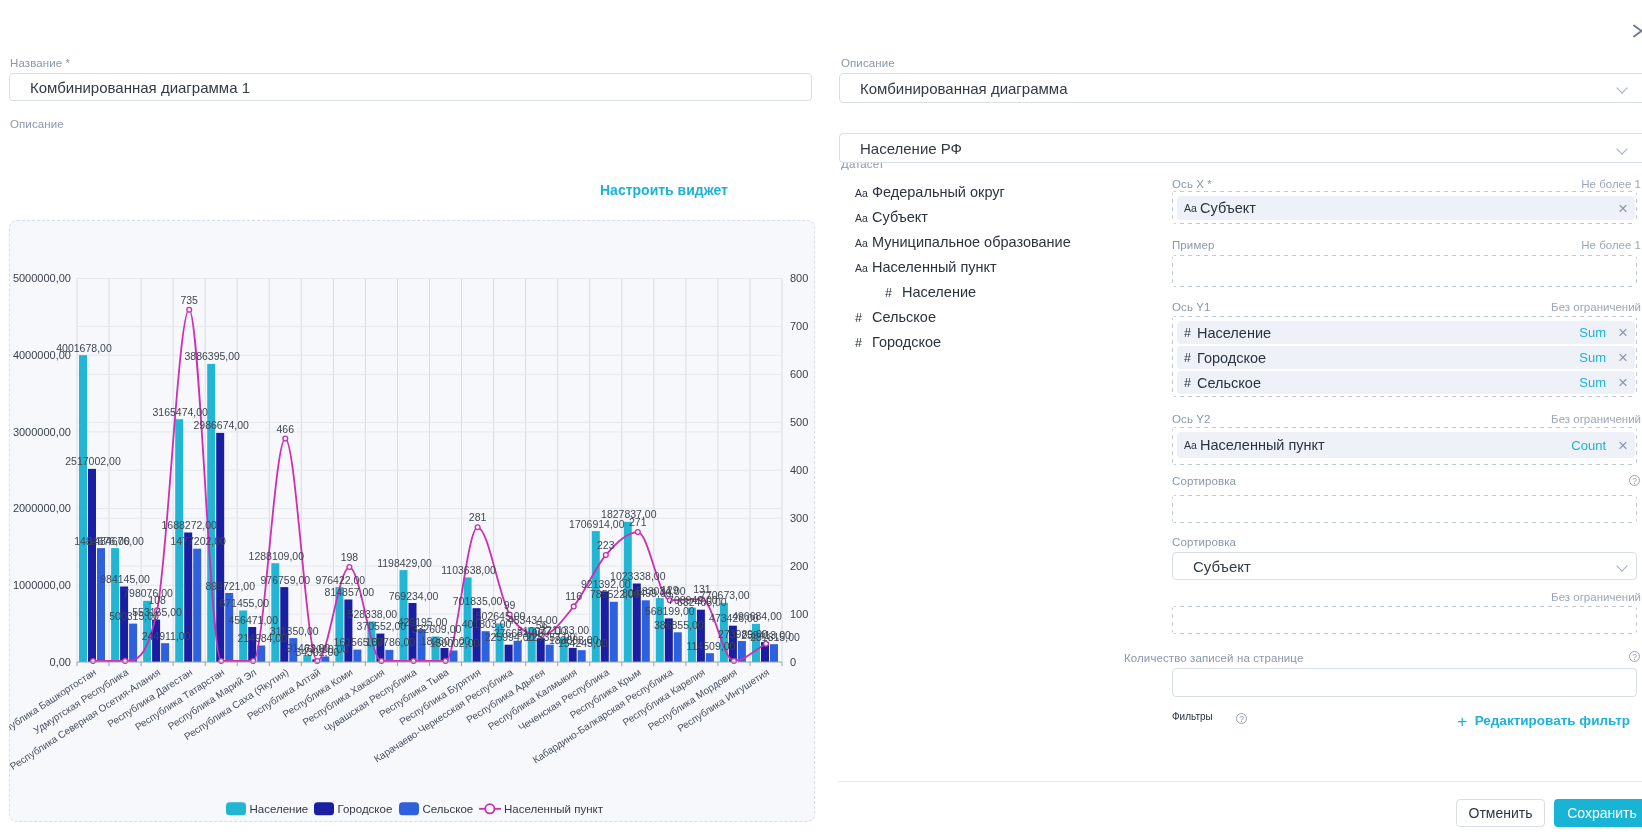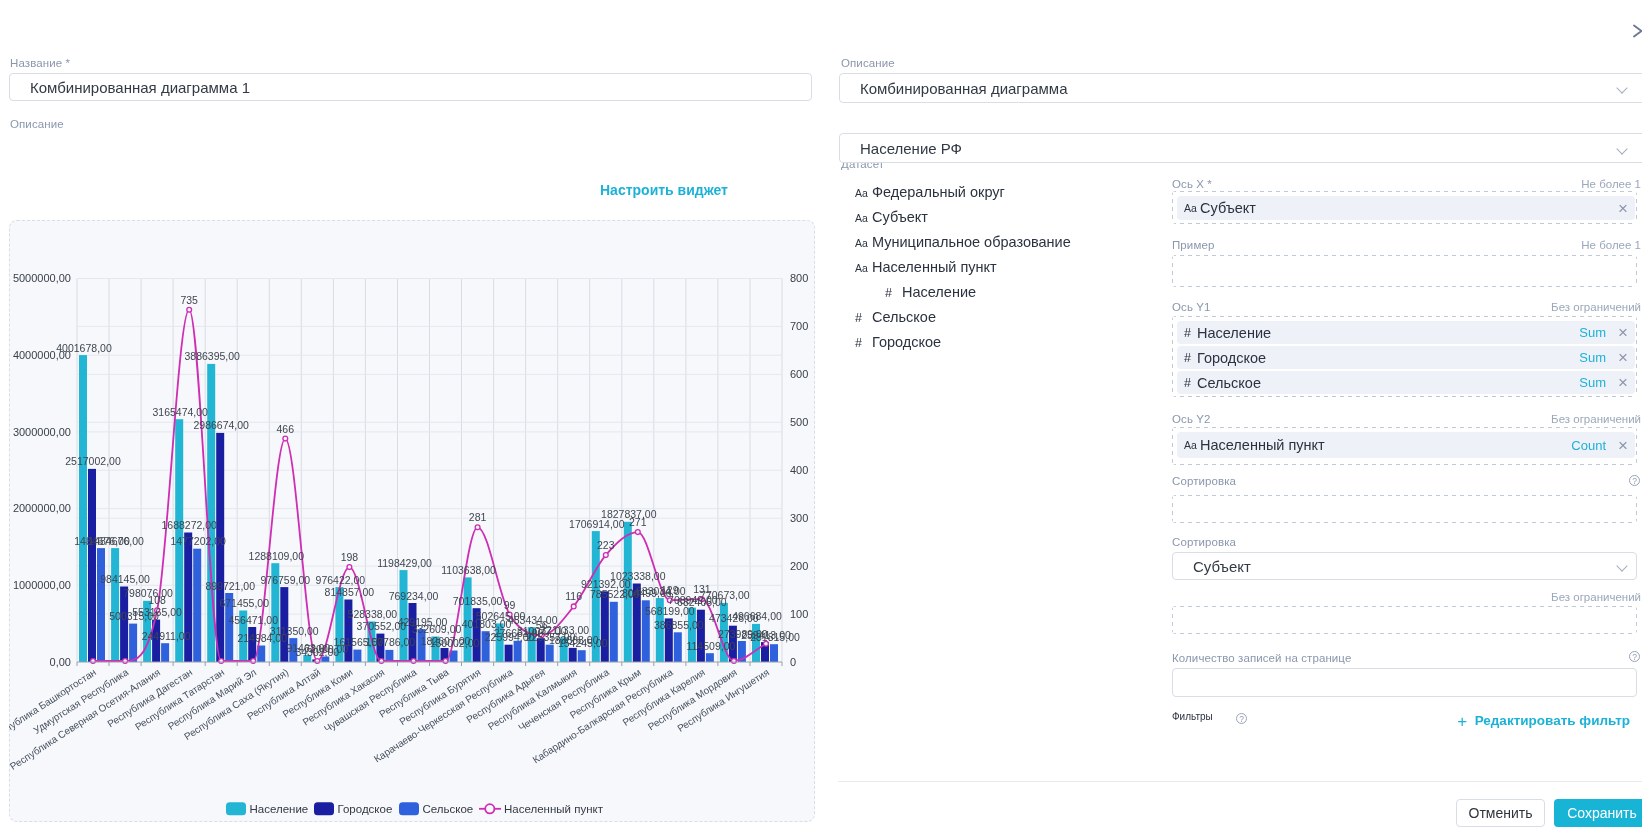--- a/index.html
+++ b/index.html
@@ -285,21 +285,21 @@
 <div class="dash" style="left:1172px;top:427px;width:465px;height:38px"></div>
 <div class="chip" style="left:1177px;top:432px;width:458px;height:26px;padding:0 7px"><span style="display:inline-block;width:16px;font-size:10.5px">Aa</span>Населенный пункт<span style="margin-left:auto;font-size:13px" class="teal">Count</span><span class="x" style="margin-left:12px">×</span></div>
 <div class="abs lbl" style="left:1172px;top:475px;">Сортировка</div>
 <div class="qm" style="left:1629px;top:475px">?</div>
 <div class="dash" style="left:1172px;top:495px;width:465px;height:28px"></div>
 <div class="abs lbl" style="left:1172px;top:536px;">Сортировка</div>
 <div class="inp" style="left:1172px;top:552px;width:465px;height:28px">Субъект</div>
 <div class="chev" style="left:1618px;top:562px"></div>
 <div class="abs hint" style="left:1172px;top:591px;width:469px;text-align:right">Без ограничений</div>
 <div class="dash" style="left:1172px;top:606px;width:465px;height:28px"></div>
-<div class="abs lbl" style="left:1172px;top:652px;">Количество записей на странице</div>
+<div class="abs lbl" style="left:1124px;top:652px;">Количество записей на странице</div>
 <div class="qm" style="left:1629px;top:651px">?</div>
 <div class="inp" style="left:1172px;top:668px;width:465px;height:29px"></div>
 <div class="abs" style="left:1172px;top:711px;font-size:10px;color:#2b3340">Фильтры</div>
 <div class="qm" style="left:1236px;top:713px">?</div>
 <div class="abs teal" style="right:12px;top:712px;font-size:13.5px;font-weight:700;white-space:nowrap"><span style="font-weight:400;font-size:17px;vertical-align:-2px">+</span>&nbsp; Редактировать фильтр</div>
 <div class="abs" style="left:838px;top:781px;width:804px;height:1px;background:#e6e9ee"></div>
 <div class="abs" style="left:1456px;top:799px;width:89px;height:28px;border:1px solid #d8dde6;border-radius:4px;font-size:14px;color:#2e343c;display:flex;align-items:center;justify-content:center">Отменить</div>
 <div class="abs" style="left:1554px;top:799px;width:96px;height:28px;background:#17b4d6;border-radius:4px;font-size:14px;color:#fff;display:flex;align-items:center;justify-content:center">Сохранить</div>
   </div>
 </body></html>

